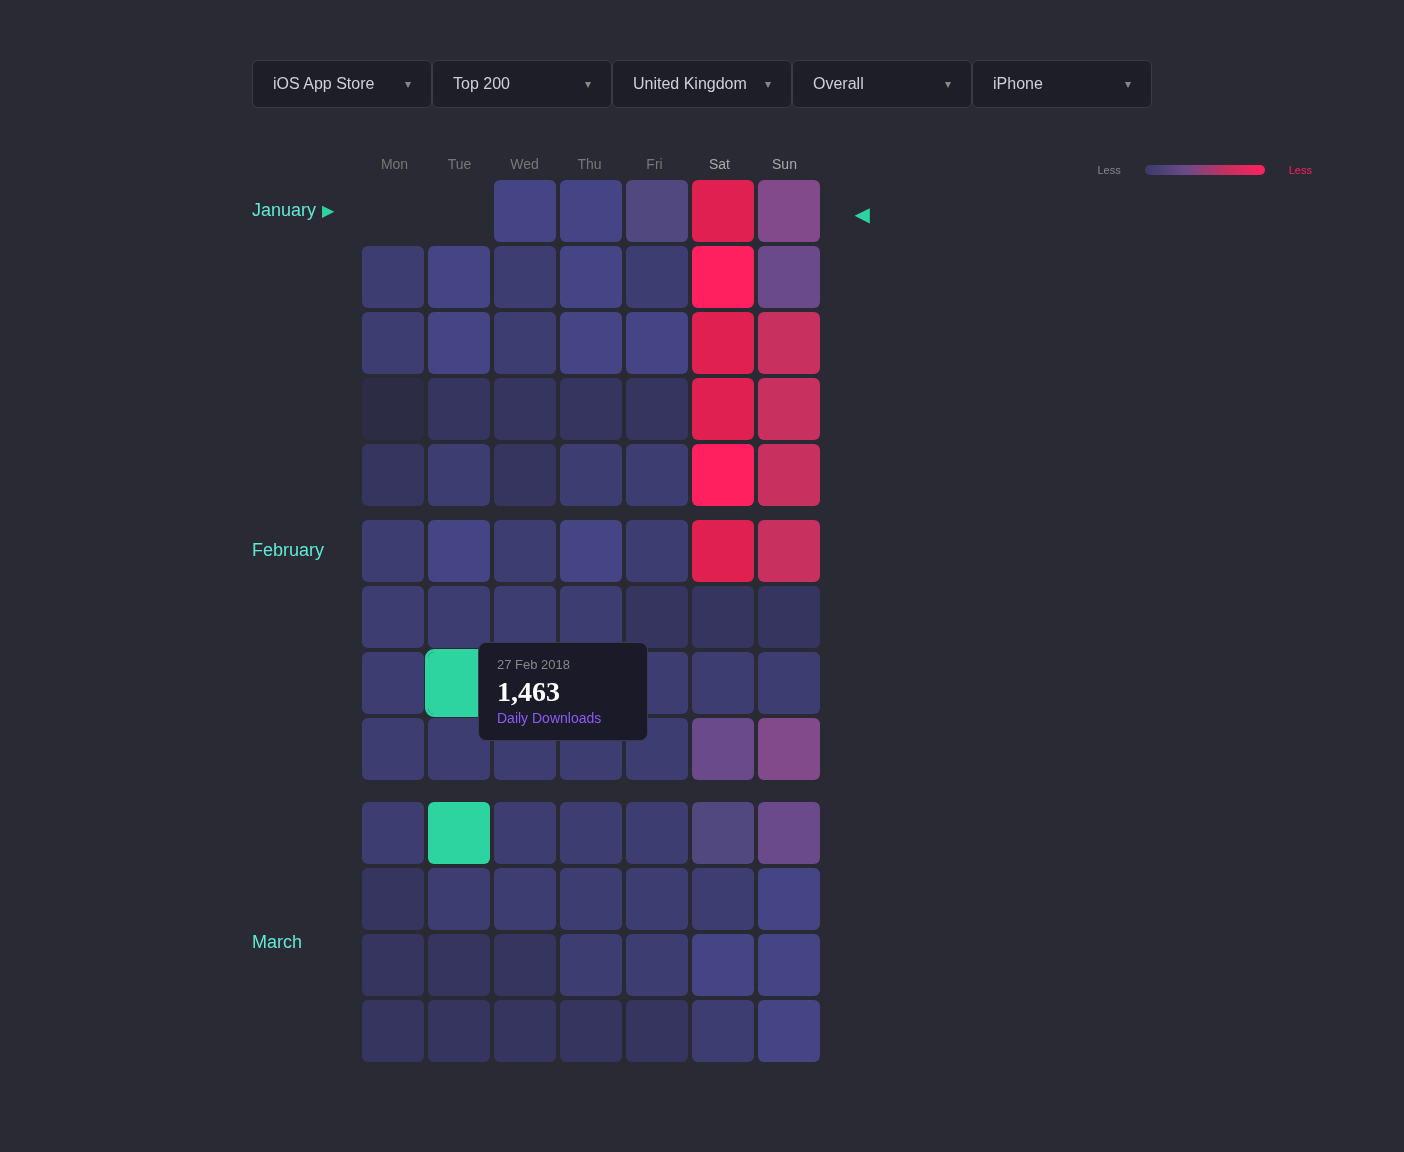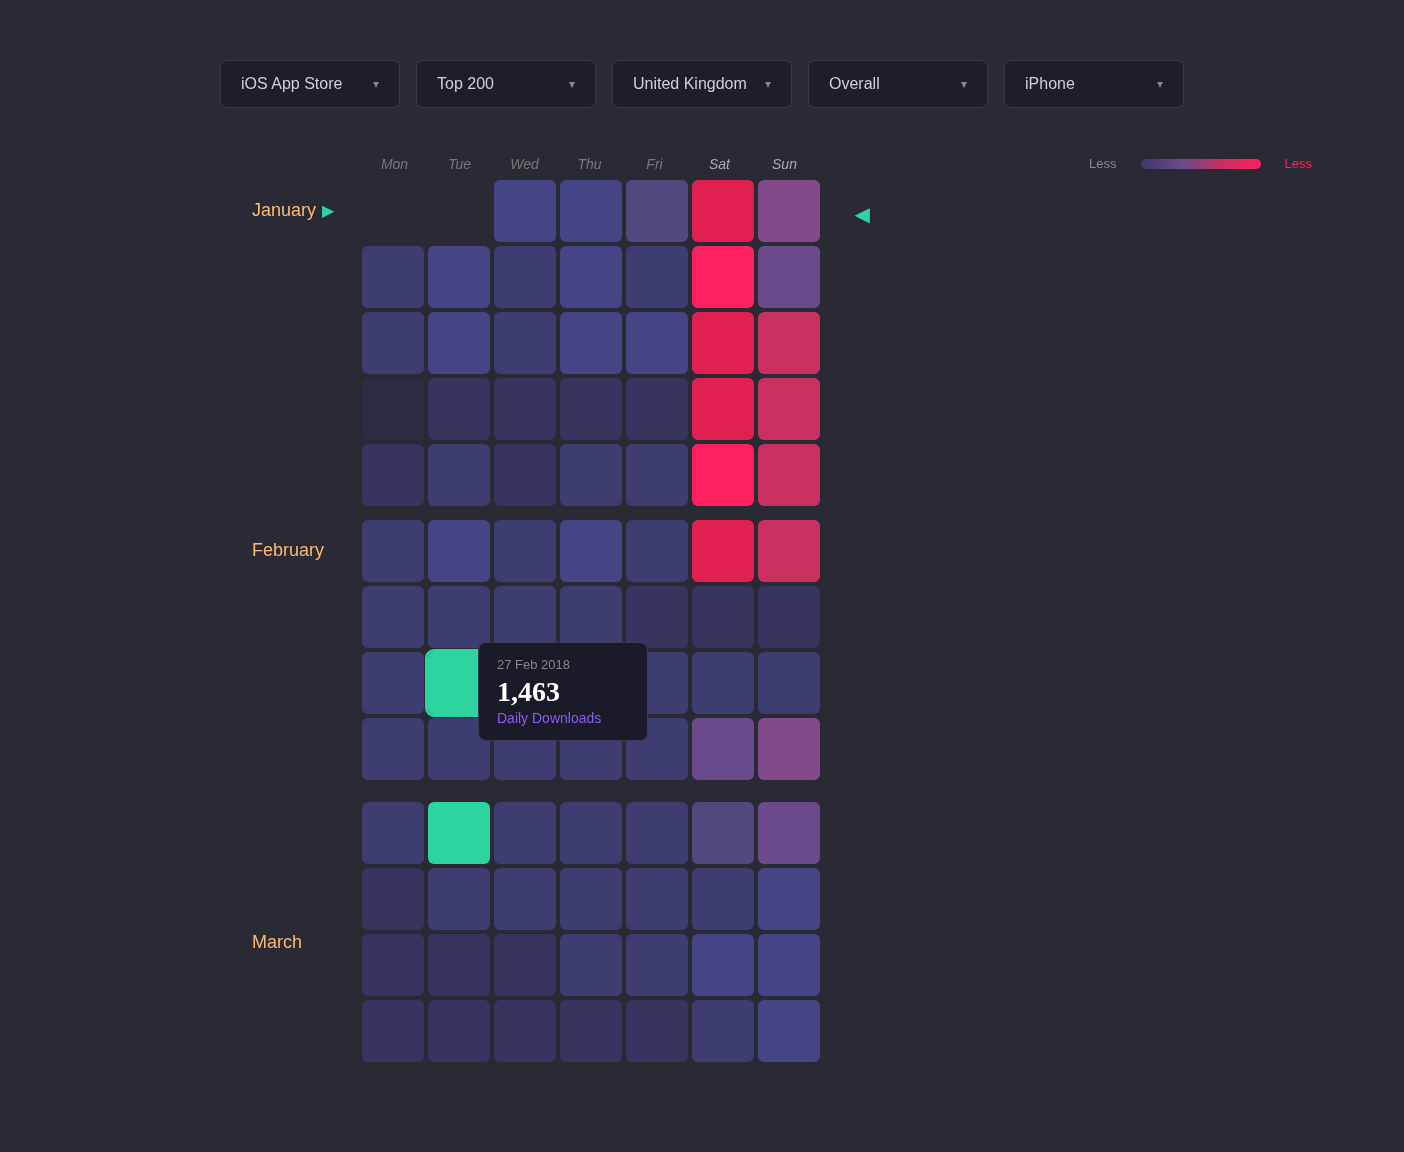--- a/index.html
+++ b/index.html
@@ -19,21 +19,20 @@
     }
     .page-title {
       font-size: 32px;
       font-weight: 300;
       color: #e8e8e8;
       margin-bottom: 48px;
       letter-spacing: 0.5px;
     }
     .filters-row {
       display: flex;
-      gap: 16px;
       margin-bottom: 48px;
       align-items: center;
     }
     .filter-dropdown {
       background: #1e1e28;
       border: 1px solid #3a3a4a;
       border-radius: 6px;
       color: #d0d0d8;
       font-size: 16px;
       padding: 14px 20px;
@@ -58,31 +57,30 @@
     .day-headers {
       display: flex;
       margin-left: 110px;
       margin-bottom: 8px;
     }
     .day-header {
       width: 65px;
       text-align: center;
       color: #777;
       font-size: 14px;
-      font-style: italic;
     }
     .day-header.weekend { color: #aaa; }
     .legend {
       position: absolute;
       right: -160px;
-      top: 0;
+      top: 8px;
       display: flex;
       align-items: center;
       gap: 24px;
-      font-size: 13px;
+      font-size: 11px;
       color: #888;
     }
     .legend-gradient {
       width: 120px;
       height: 10px;
       border-radius: 5px;
       background: linear-gradient(to right, #3a3a6a, #6a4a8a, #c43060, #ff2060);
     }
     .month-row {
       display: flex;
@@ -91,21 +89,21 @@
       position: relative;
     }
     .month-label-container {
       width: 110px;
       display: flex;
       align-items: center;
       padding-top: 20px;
     }
     .month-label {
       font-size: 18px;
-      color: #fdba74;
+      color: #5eead4;
       font-weight: 300;
     }
     .month-nav {
       color: #2dd4a0;
       font-size: 16px;
       margin-left: 6px;
       cursor: pointer;
     }
     .weeks-grid {
       display: flex;

